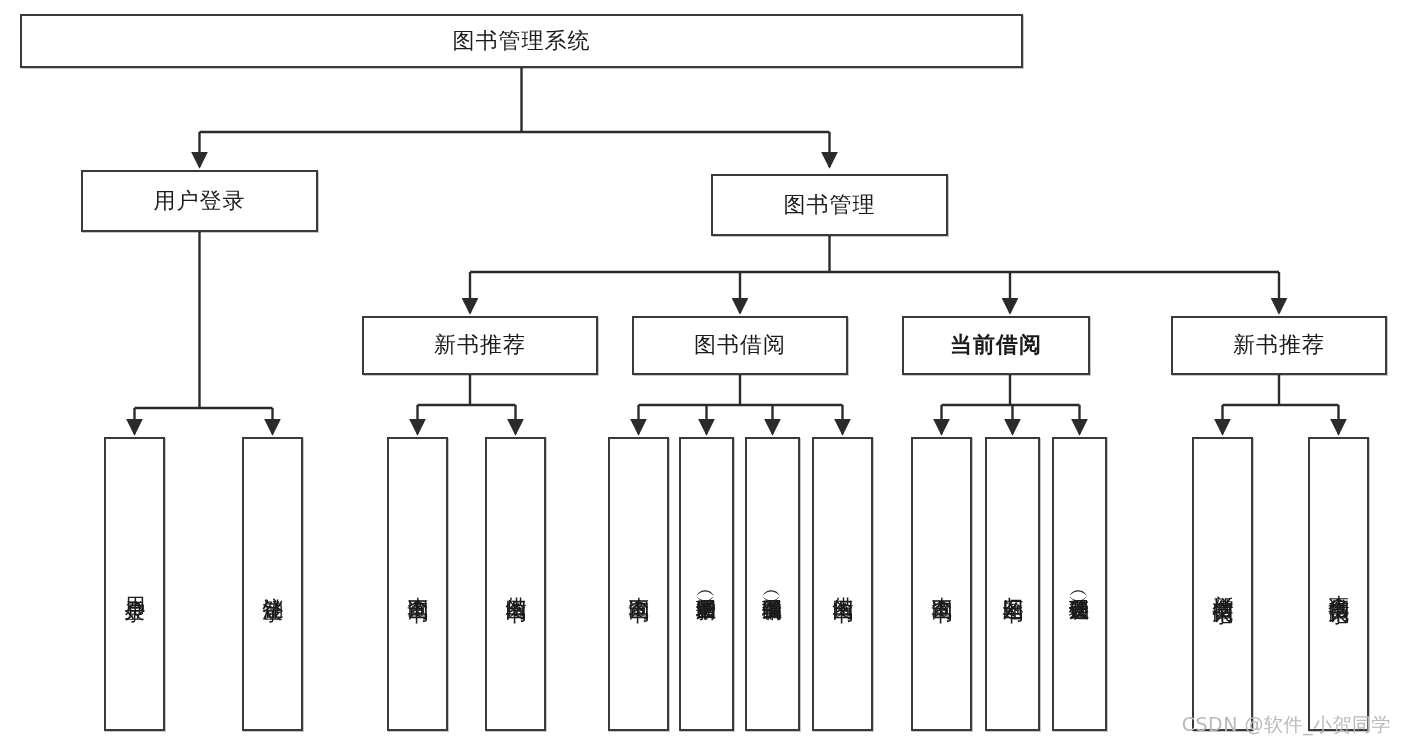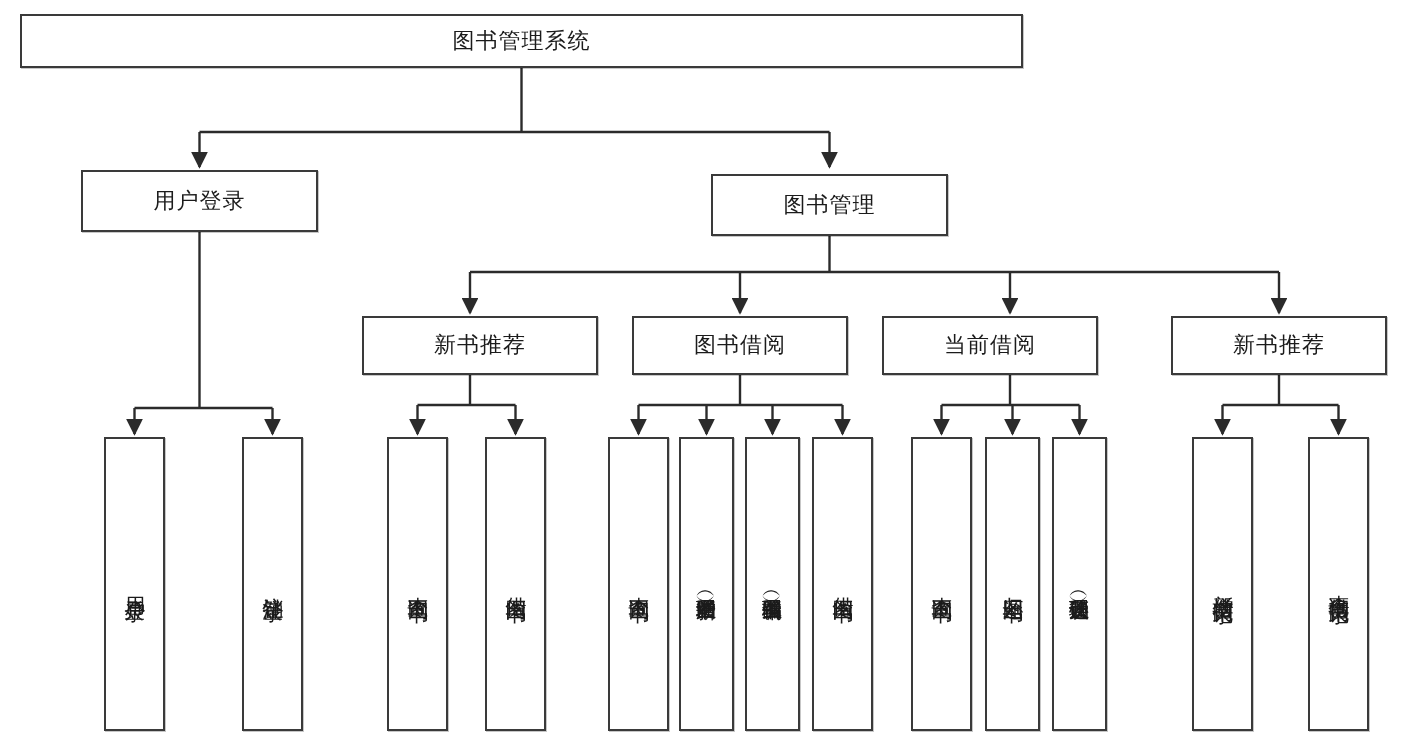--- a/index.html
+++ b/index.html
@@ -135,21 +135,21 @@
       </div>
       <div class="node-box" style="left: 711px; top: 174px; width: 237px; height: 62px;">
         <div class="node-label-h">图书管理</div>
       </div>
       <div class="node-box" style="left: 362px; top: 316px; width: 236px; height: 59px;">
         <div class="node-label-h">新书推荐</div>
       </div>
       <div class="node-box" style="left: 632px; top: 316px; width: 216px; height: 59px;">
         <div class="node-label-h">图书借阅</div>
       </div>
-      <div class="node-box" style="left: 882px; top: 316px; width: 216px; height: 59px;">
+      <div class="node-box" style="left: 902px; top: 316px; width: 188px; height: 59px; font-weight: bold;">
         <div class="node-label-h">当前借阅</div>
       </div>
       <div class="node-box" style="left: 1171px; top: 316px; width: 216px; height: 59px;">
         <div class="node-label-h">新书推荐</div>
       </div>
       <div class="node-box" style="left: 104px; top: 437px; width: 61px; height: 294px;">
         <div class="node-label-v">用户登录</div>
       </div>
       <div class="node-box" style="left: 242px; top: 437px; width: 61px; height: 294px;">
         <div class="node-label-v">注销登录</div>
@@ -182,13 +182,14 @@
         <div class="node-label-v tight">确认归还（管理员）</div>
       </div>
       <div class="node-box" style="left: 1192px; top: 437px; width: 61px; height: 294px;">
         <div class="node-label-v">新增借阅记录</div>
       </div>
       <div class="node-box" style="left: 1308px; top: 437px; width: 61px; height: 294px;">
         <div class="node-label-v">查询借阅记录</div>
       </div>
     </div>
 
+  <div class="watermark">CSDN @软件_小贺同学</div>
 </div>
 
 </body></html>

